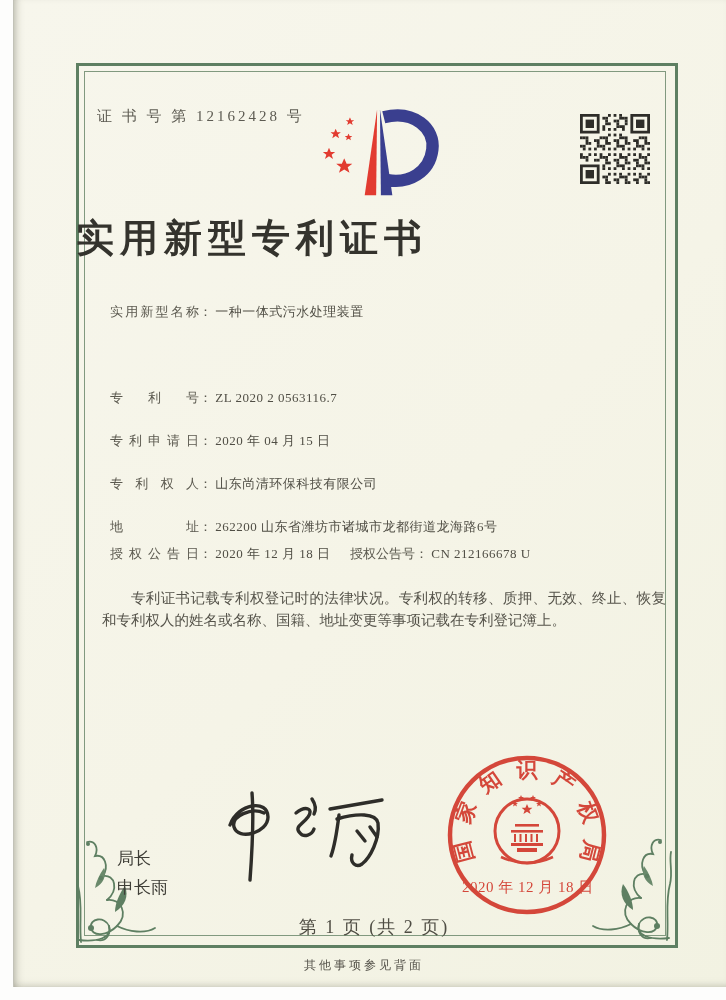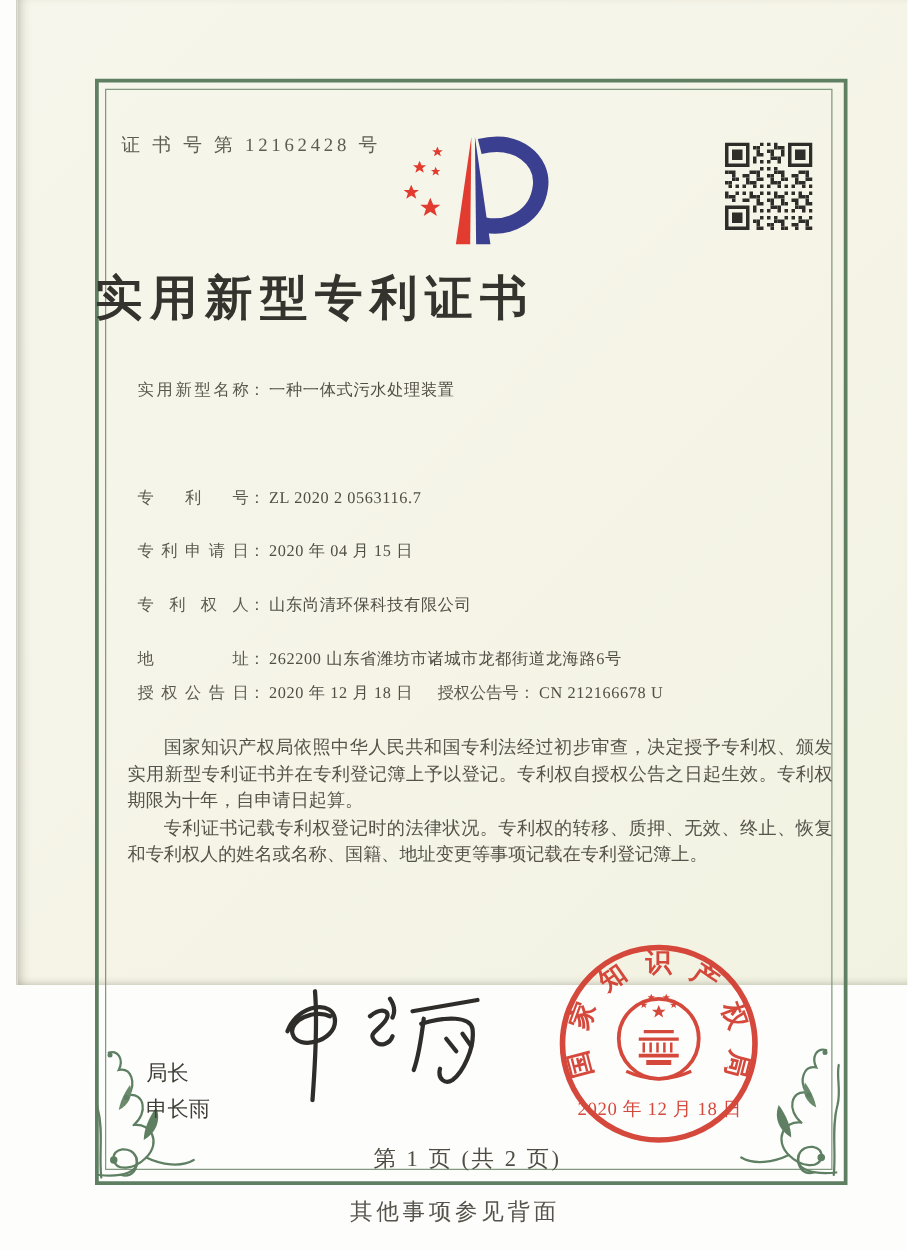--- a/index.html
+++ b/index.html
@@ -1,19 +1,19 @@
 <!DOCTYPE html>
 <html><head>
 <meta charset="utf-8">
 <style>
   html,body{margin:0;padding:0;background:#ffffff;}
   .screen{position:relative;width:726px;height:1000px;overflow:hidden;
           font-family:"Liberation Serif","DejaVu Serif",serif;background:#fdfdfc;}
   
-  .paper{position:absolute;left:13px;top:0;width:713px;height:788px;
+  .paper{position:absolute;left:13px;top:0;width:713px;height:987px;
          background:linear-gradient(135deg,#f7f6ec 0%,#f5f4e7 55%,#f2f2e2 100%);
          border-left:1px solid #c2c2b8;
          box-shadow:inset 7px 0 9px -6px rgba(95,95,80,.45), inset 0 -6px 8px -6px rgba(95,95,80,.35);}
   
   .frame-outer{position:absolute;left:62px;top:63px;width:596px;height:879px;
                border:3px solid #5e7f62;}
   .frame-inner{position:absolute;left:70px;top:71px;width:580px;height:863px;
                border:1px solid #81997f;}
   .cert-no{position:absolute;left:83px;top:107px;font-size:15px;letter-spacing:3px;color:#5d5b52;}
   .logo{position:absolute;left:303px;top:102px;width:124px;height:100px;}
@@ -28,21 +28,21 @@
   .grant-group .f-label{width:auto;}
   .paras{position:absolute;left:88px;top:588px;width:564px;font-size:14.5px;line-height:21.5px;
          color:#55534a;text-align:justify;}
   .paras p{margin:0;text-indent:2em;}
   .signatory{position:absolute;left:103px;top:844px;font-size:17px;color:#3f3e37;line-height:29px;}
   .signature{position:absolute;left:198px;top:783px;width:185px;height:102px;}
   .seal{position:absolute;left:423px;top:745px;width:180px;height:180px;opacity:.93;}
   .page-no{position:absolute;left:62px;top:915px;width:596px;text-align:center;
            font-size:18px;letter-spacing:2px;color:#4f4d44;}
   .back-note{position:absolute;left:0;top:957px;width:700px;text-align:center;
-             font-size:18px;letter-spacing:3px;color:#55534b;}
+             font-size:12px;letter-spacing:3px;color:#55534b;}
   .ornament{position:absolute;width:112px;height:118px;}
   .orn-left{left:57px;top:828px;}
   .orn-right{left:551px;top:826px;transform:scaleX(-1);}
   svg text{font-family:"Liberation Serif","DejaVu Serif",serif;}
 </style>
 </head>
 <body>
 
 <div class="screen">
   <div class="paper">
@@ -302,21 +302,20 @@
     <div class="f-row" style="top:545px">
       <span class="f-label">授权公告日</span><span class="f-colon">：</span>
       <span class="f-value">2020 年 12 月 18 日</span>
       <span class="grant-group">
         <span class="f-label">授权公告号</span><span class="f-colon">：</span>
         <span class="f-value">CN 212166678 U</span>
       </span>
     </div>
 
     <div class="paras">
-      <p>国家知识产权局依照中华人民共和国专利法经过初步审查，决定授予专利权、颁发实用新型专利证书并在专利登记簿上予以登记。专利权自授权公告之日起生效。专利权期限为十年，自申请日起算。</p>
       <p>专利证书记载专利权登记时的法律状况。专利权的转移、质押、无效、终止、恢复和专利权人的姓名或名称、国籍、地址变更等事项记载在专利登记簿上。</p>
     </div>
 
     <div class="signatory">
       <div>局长</div>
       <div>申长雨</div>
     </div>
 
     <svg class="signature" viewBox="0 0 185 102" fill="none" stroke="#2e2d29" stroke-width="3.4" stroke-linecap="round">
       <path d="M18,42 C26,20 56,16 56,34 C56,50 26,58 22,44 C19,33 40,24 52,30"></path>

